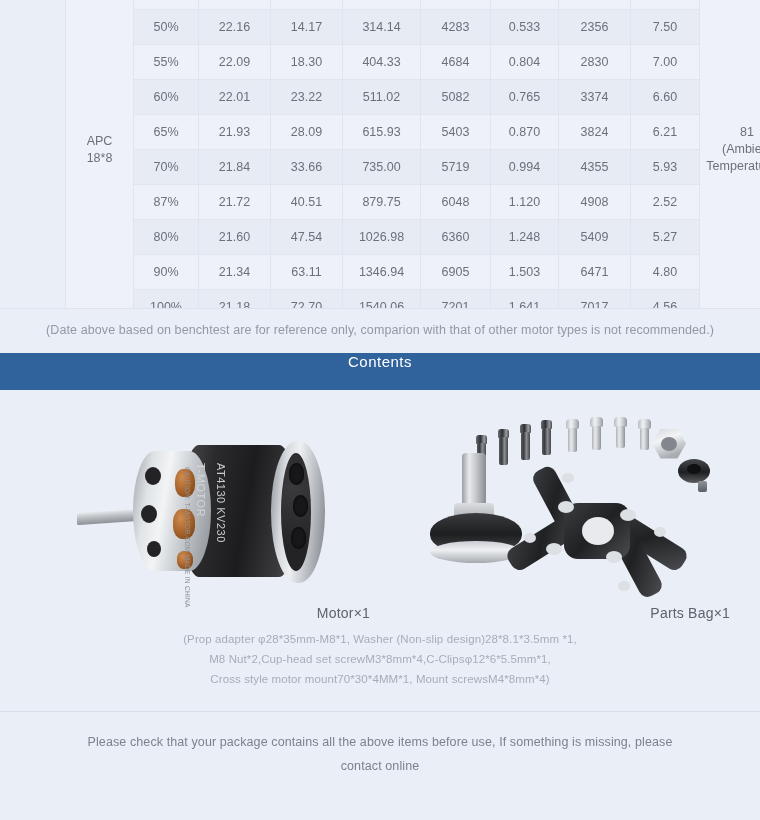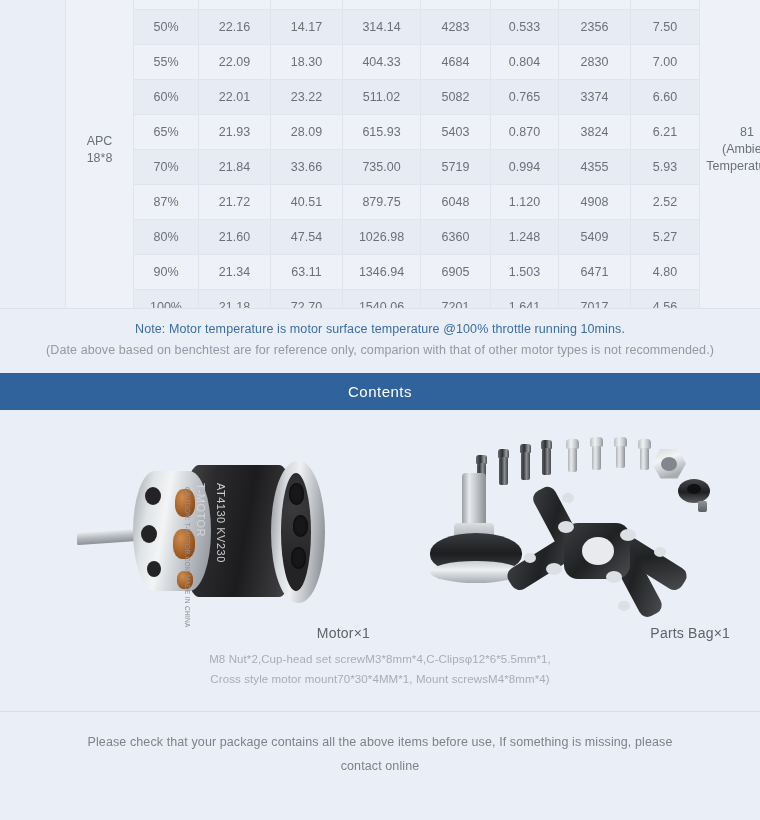--- a/index.html
+++ b/index.html
@@ -91,21 +91,21 @@
     line-height: 22px;
     letter-spacing: 0.1px;
   }
 
   
   .contents-banner {
     width: 760px;
     height: 37px;
     background: #30639c;
     display: flex;
-    align-items: center;
+    align-items: flex-start;
     justify-content: center;
   }
   .contents-banner .title {
     color: #ffffff;
     font-size: 15px;
     letter-spacing: 0.5px;
     font-family: "Liberation Sans", sans-serif;
   }
 
   
@@ -497,21 +497,20 @@
         <td class="c-rpm">7201</td>
         <td class="c-thrust">1.641</td>
         <td class="c-g">7017</td>
         <td class="c-eff">4.56</td>
       </tr>
     </tbody>
   </table>
 </div>
 
 <div class="note-section">
-  <div class="note-line1">Note: Motor temperature is motor surface temperature @100% throttle running 10mins.</div>
   <div class="note-line2">(Date above based on benchtest are for reference only, comparion with that of other motor types is not recommended.)</div>
 </div>
 
 <div class="contents-banner">
   <span class="title">Contents</span>
 </div>
 
 <div class="contents-body">
 
   <div class="products-row">
@@ -587,20 +586,21 @@
     </div>
 
   </div>
 
   <div class="caption-row">
     <div class="caption">Motor×1</div>
     <div class="caption">Parts Bag×1</div>
   </div>
 
   <div class="parts-desc">
+    <div>(Prop adapter φ28*35mm-M8*1, Washer (Non-slip design)28*8.1*3.5mm *1,</div>
     <div>M8 Nut*2,Cup-head set screwM3*8mm*4,C-Clipsφ12*6*5.5mm*1,</div>
     <div>Cross style motor mount70*30*4MM*1, Mount screwsM4*8mm*4)</div>
   </div>
 
   <div class="footer-divider"></div>
 
   <div class="footer">
     <span>Please check that your package contains all the above items before use, If something is missing, please contact online</span>
     <br>
     

